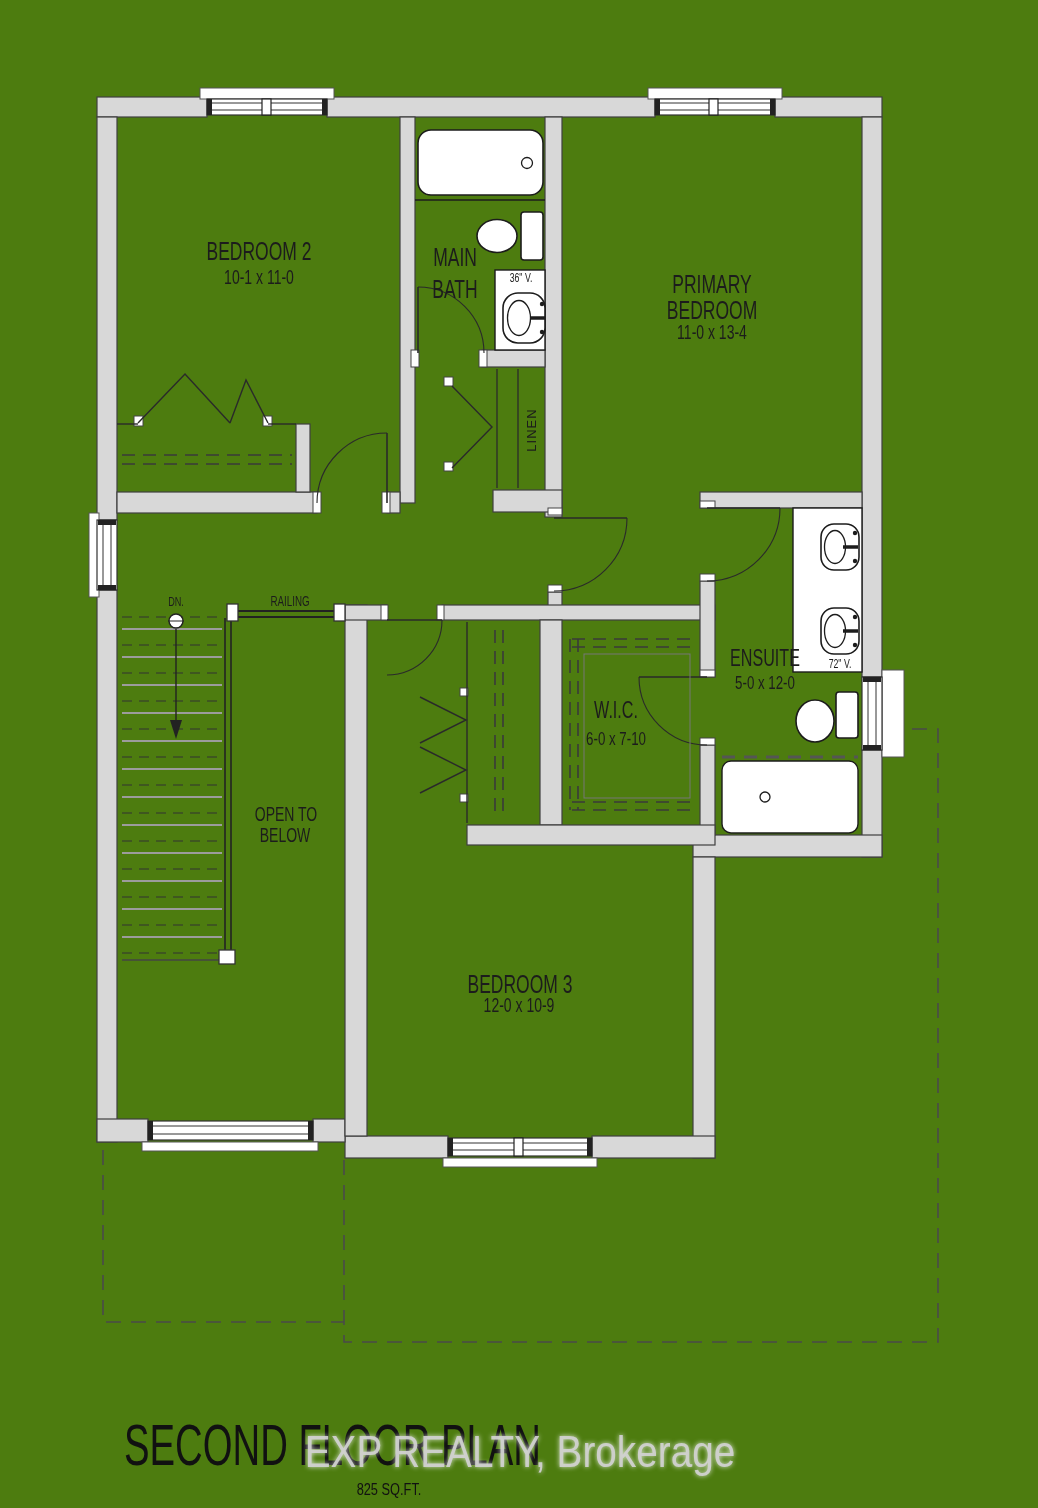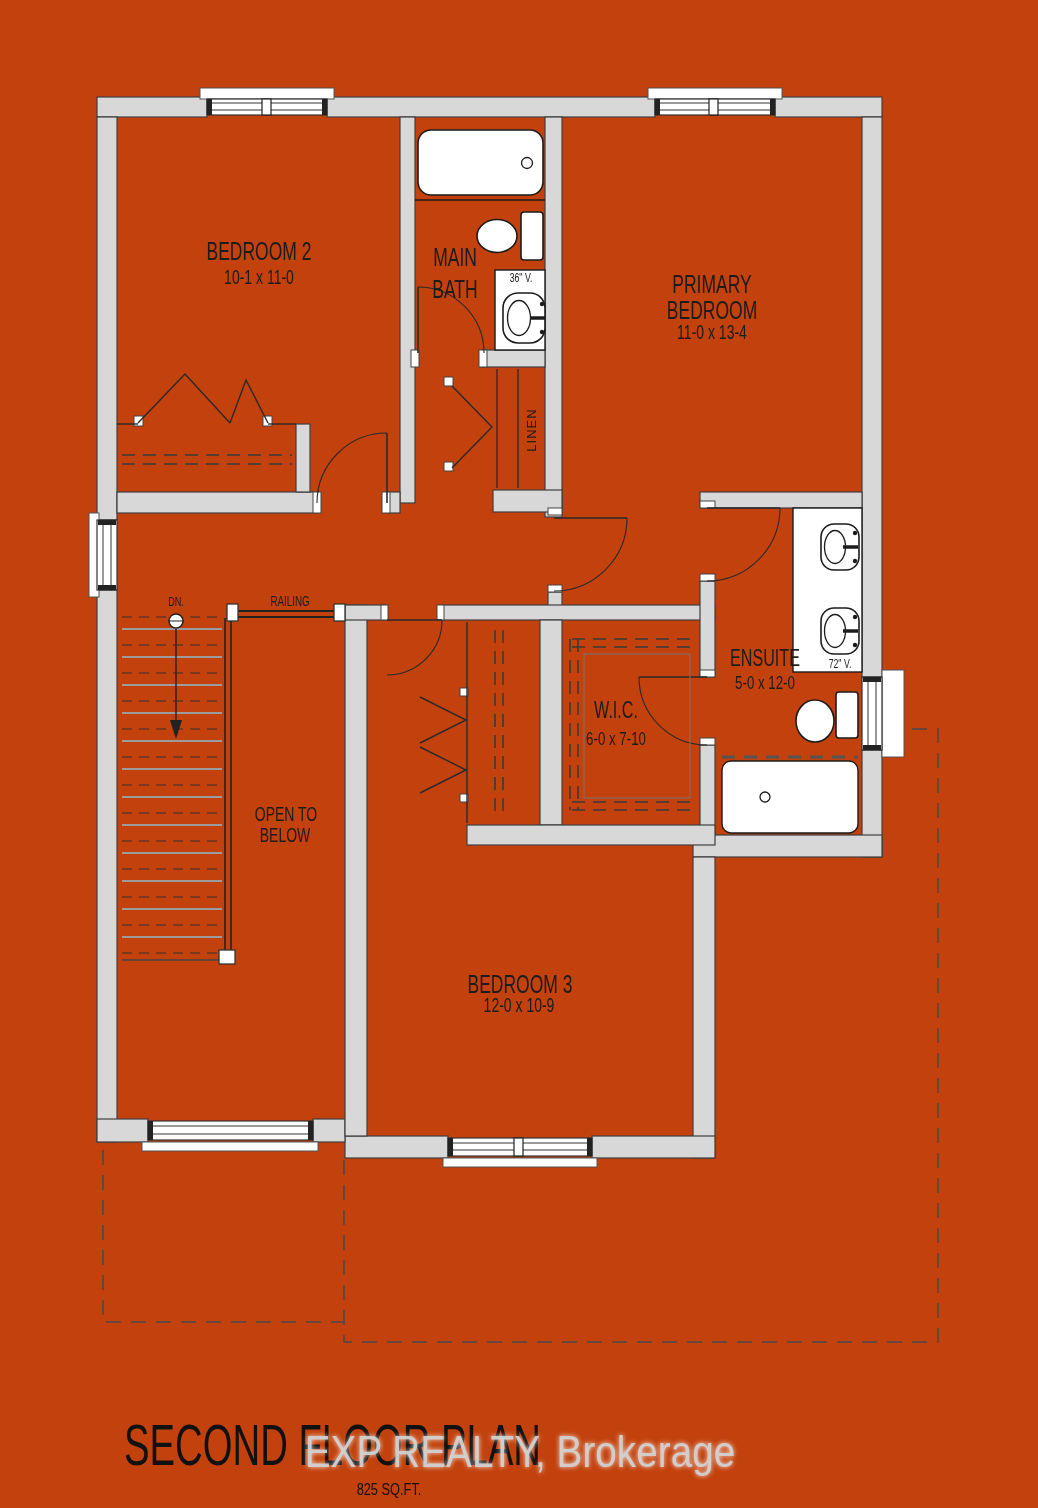--- a/index.html
+++ b/index.html
@@ -1,16 +1,16 @@
 <!DOCTYPE html>
 <html><head>
 <meta charset="utf-8">
 <style>
   html,body{margin:0;padding:0;background:#fff;}
-  #canvas{position:relative;width:1038px;height:1508px;background:#c2410c;overflow:hidden;
+  #canvas{position:relative;width:1038px;height:1508px;background:#4d7c0f;overflow:hidden;
           font-family:"Liberation Sans",sans-serif;}
   #plan-svg{position:absolute;left:0;top:0;width:1038px;height:1508px;}
   .lbl{position:absolute;white-space:nowrap;color:#1c1c1c;
        transform:translate(-50%,-50%) scaleX(0.70);line-height:1;}
   .f25{font-size:25px;}
   .f23{font-size:23px;}
   .f20{font-size:20px;}
   .f19{font-size:19px;}
   .f14{font-size:14px;}
   .f13{font-size:13px;}

